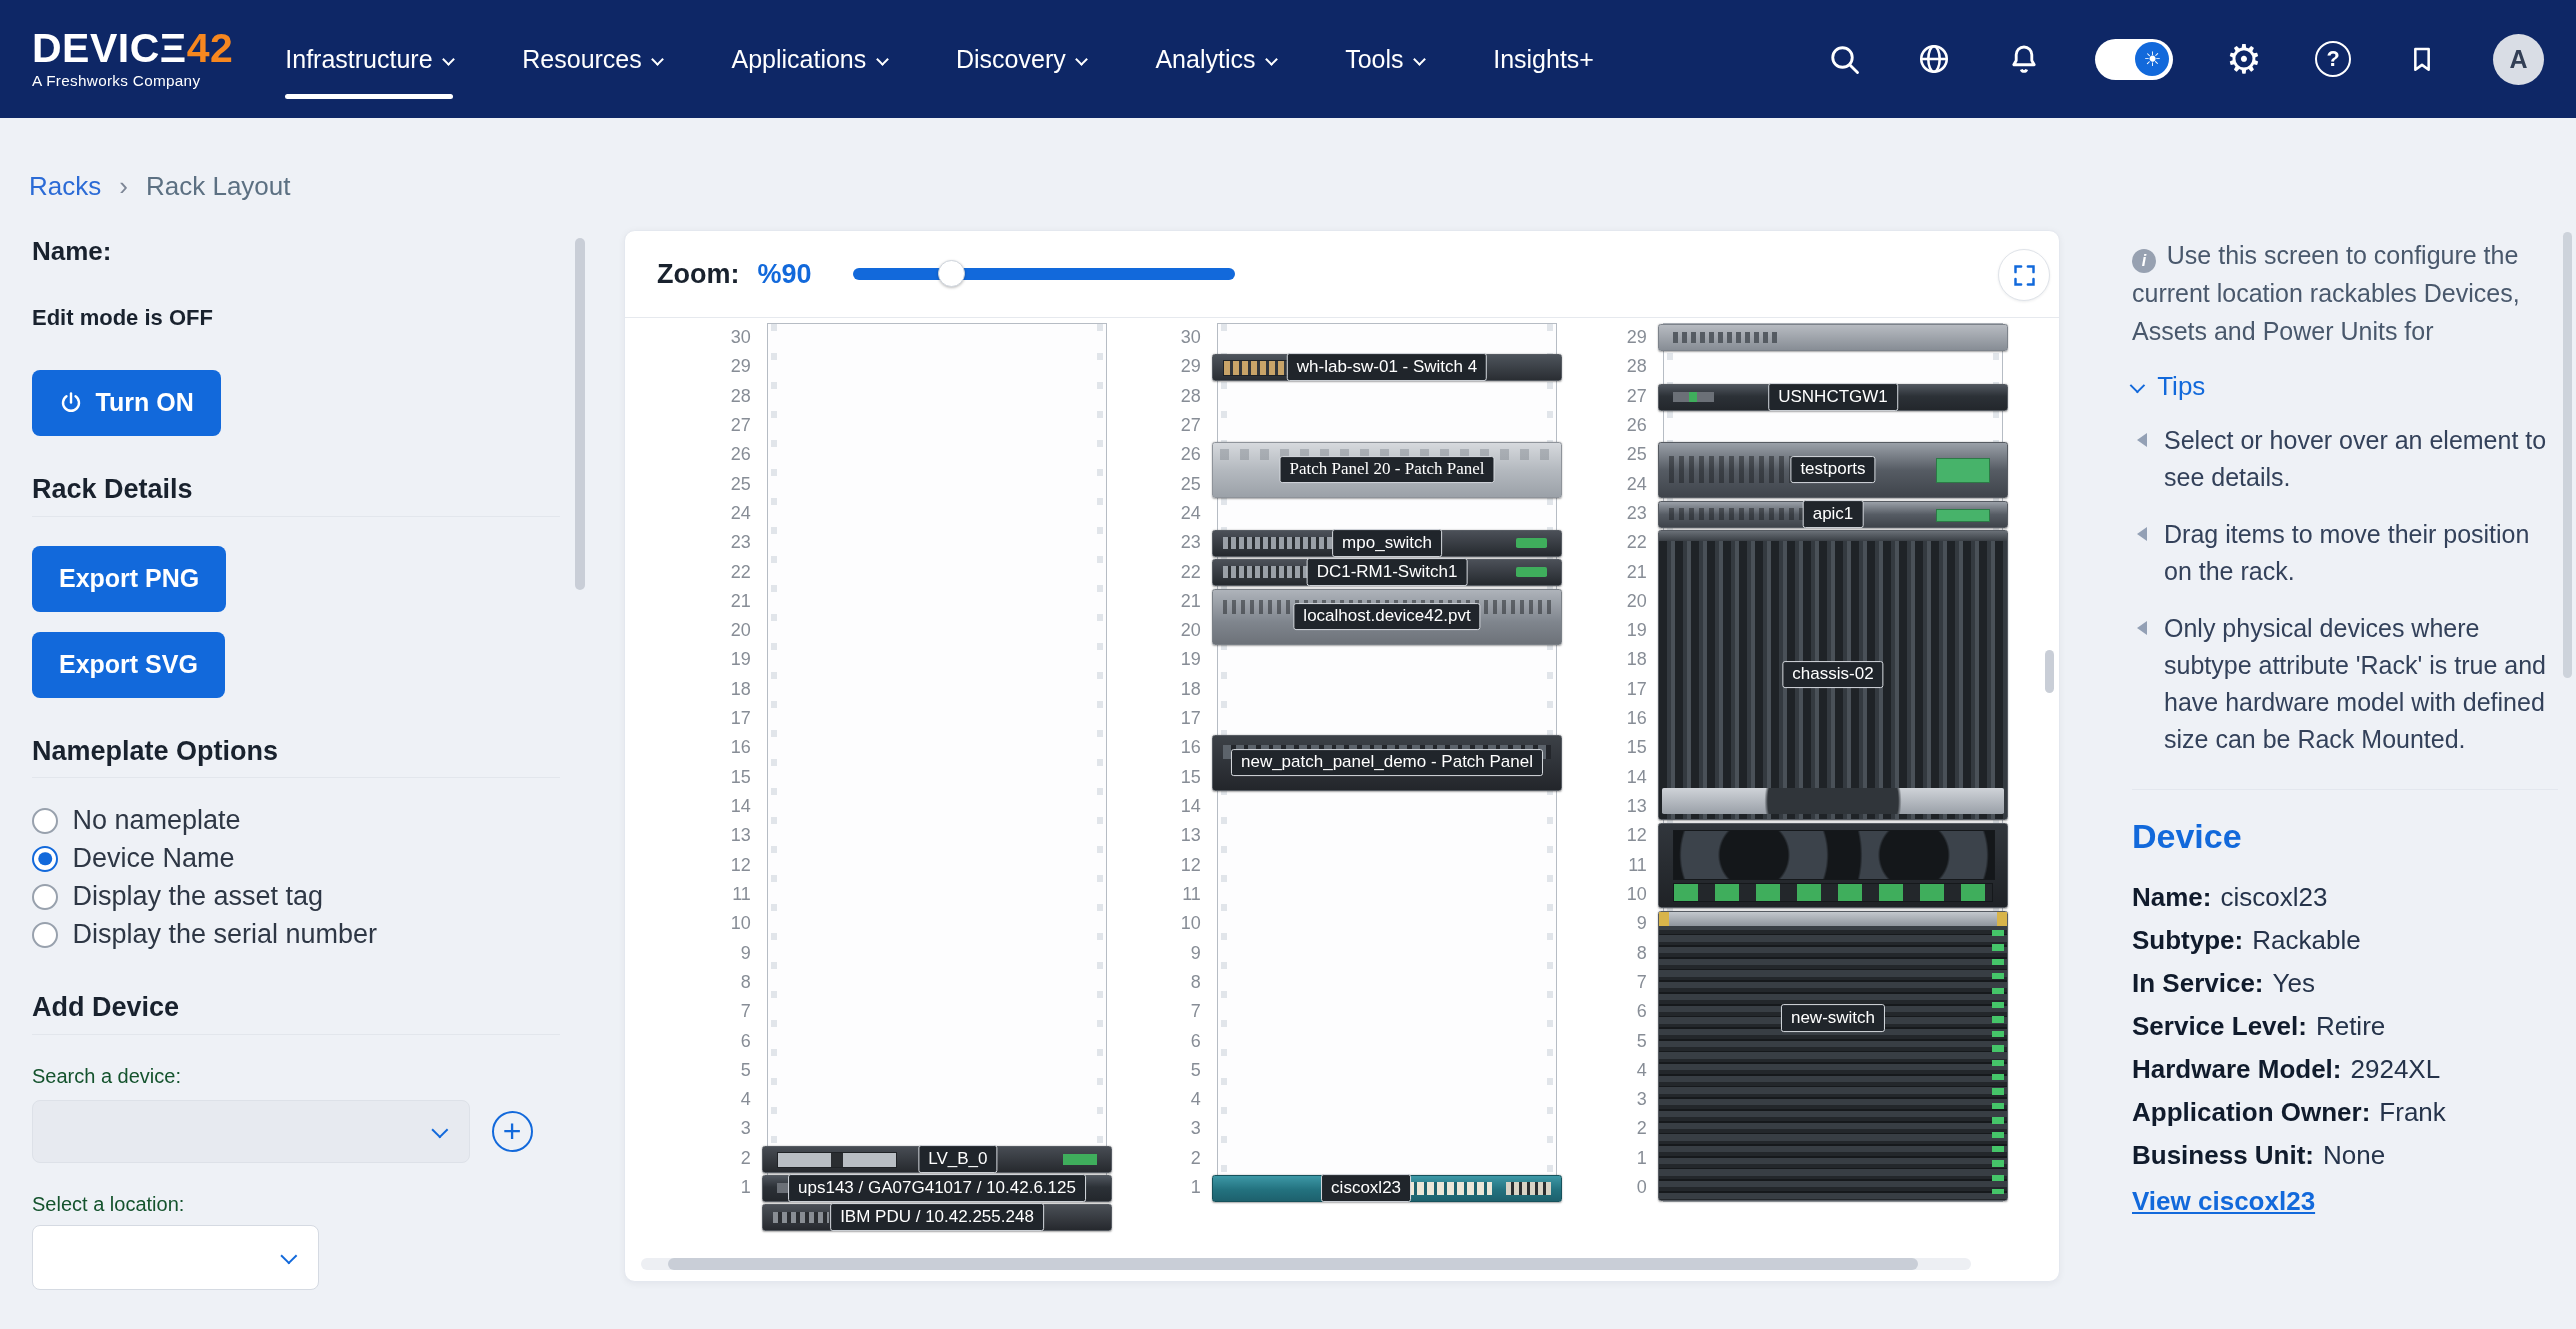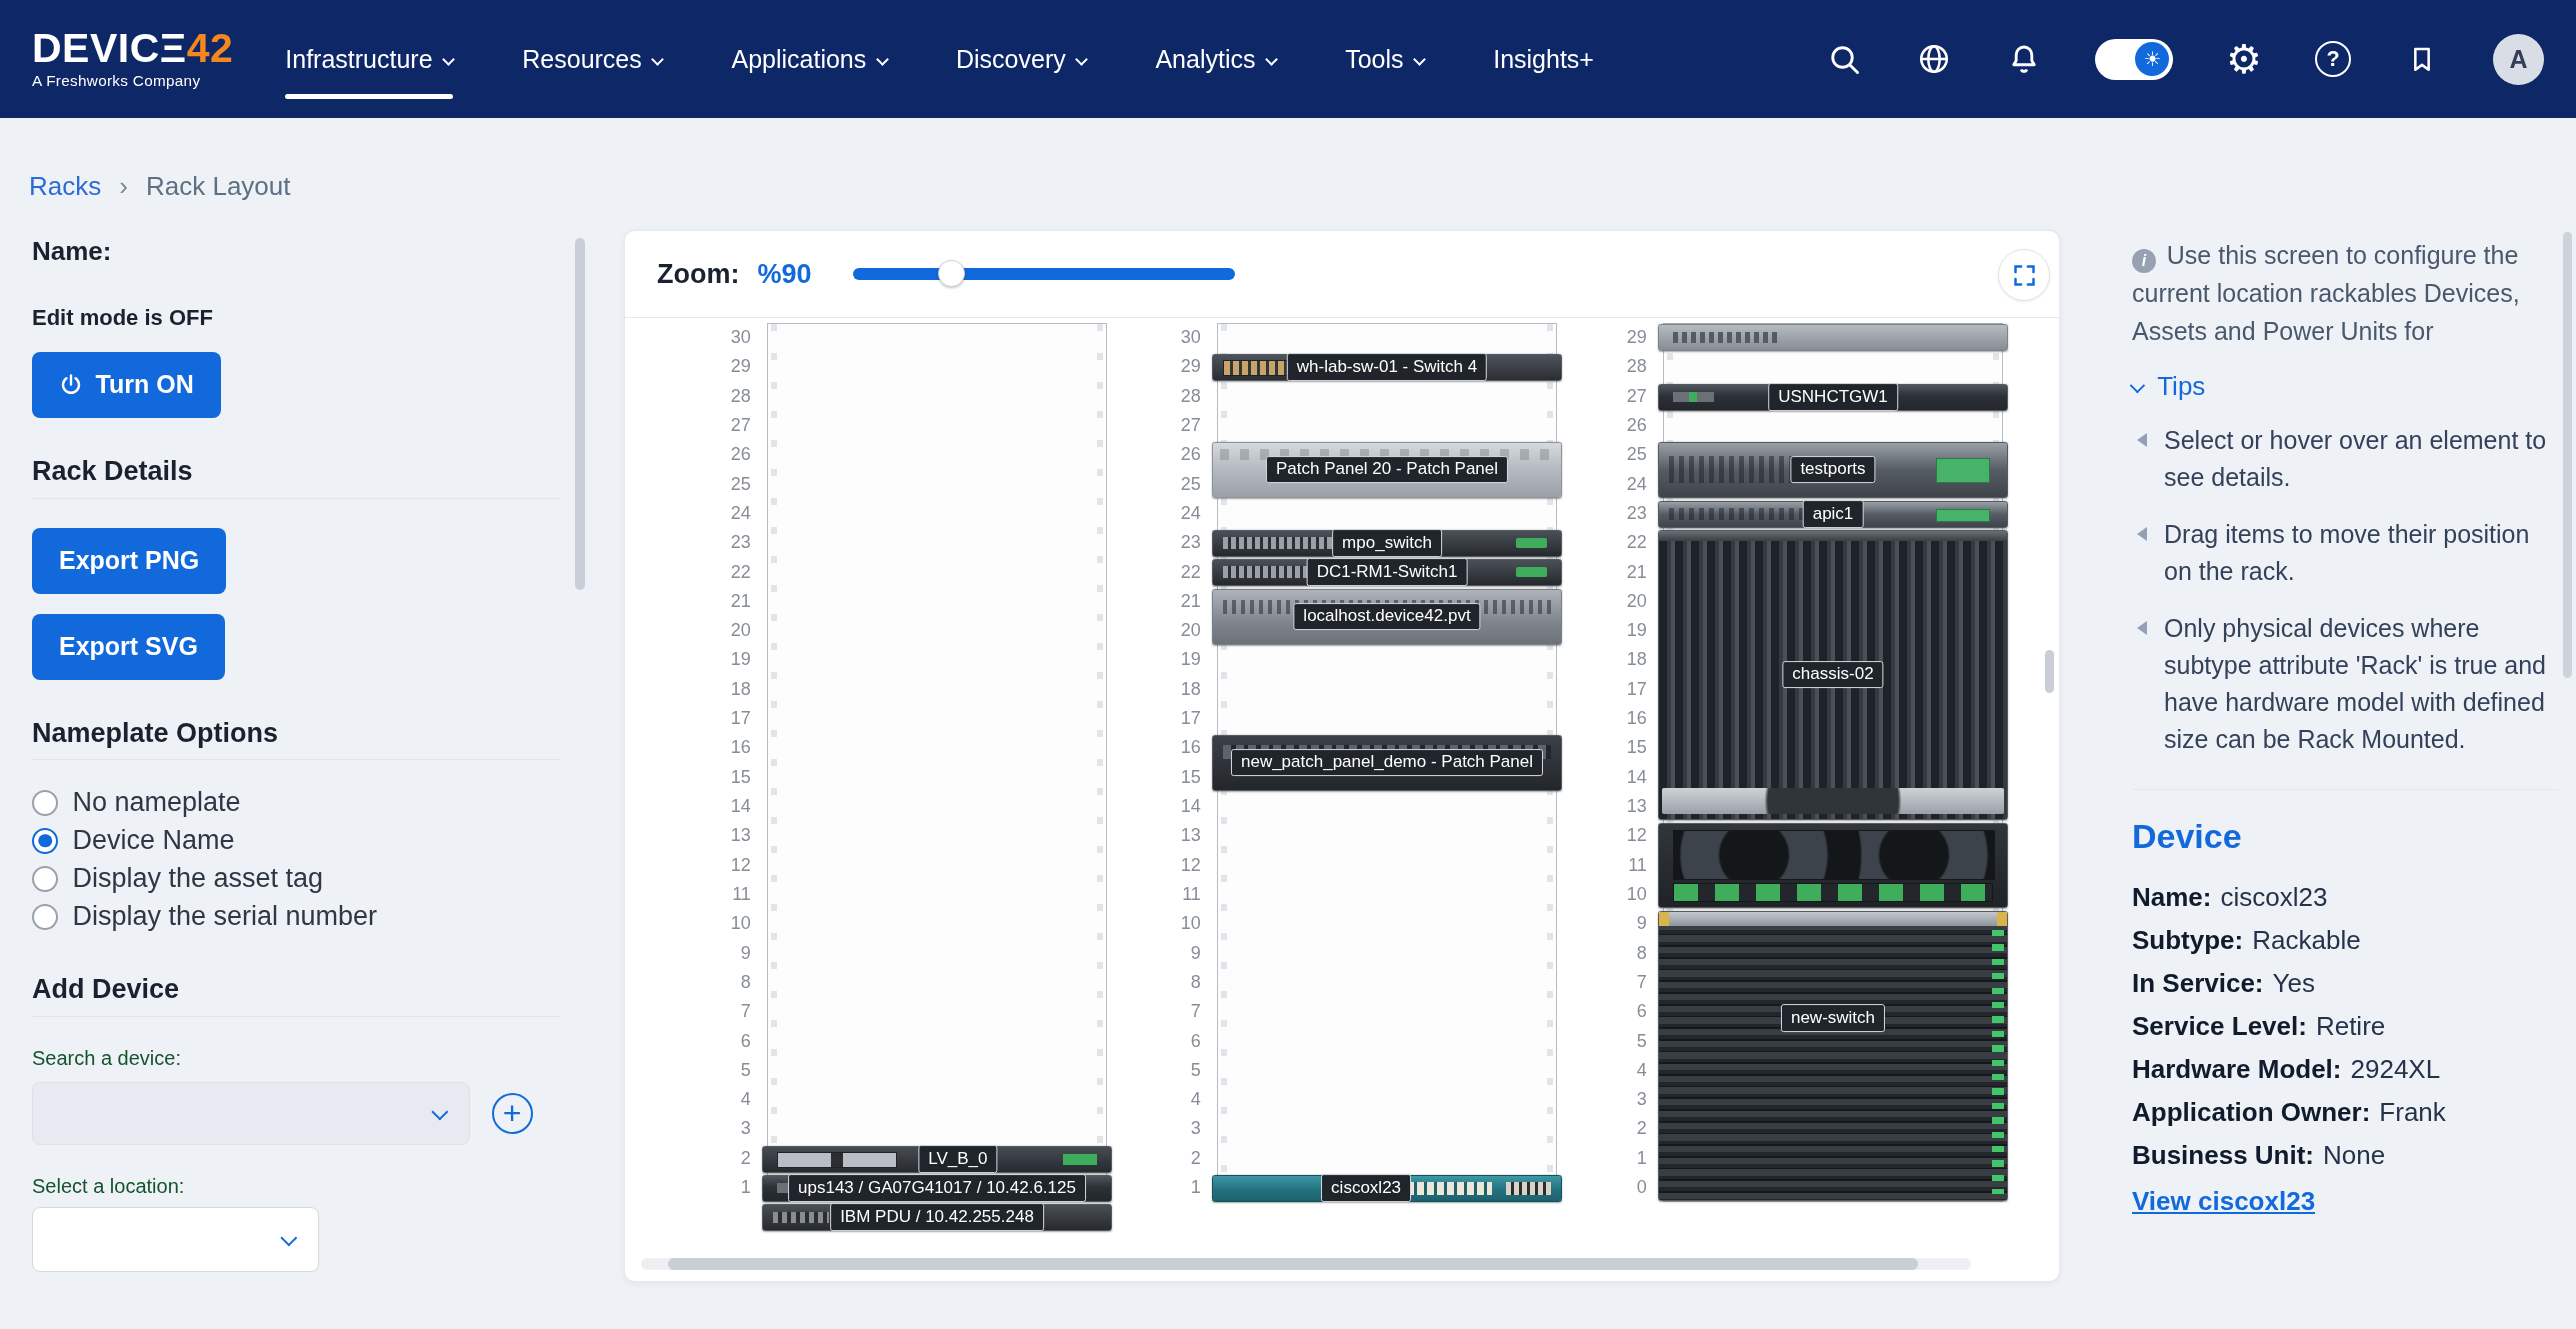--- a/index.html
+++ b/index.html
@@ -28,21 +28,21 @@
   
   .breadcrumb { position:absolute; left:29px; top:171px; font-size:26px; }
   .bc-link { color:#2b6bd6; cursor:pointer; text-decoration:none; }
   .bc-sep { color:#7d8696; margin:0 10.8px; }
   .bc-cur { color:#5c7082; }
 
   
   .sidebar { position:absolute; left:32px; top:225px; width:541px; }
   .sb-name { margin-top:10.8px; font-size:26px; font-weight:700; color:#19222e; }
   .sb-editmode { margin-top:38px; font-size:22px; font-weight:700; color:#19222e; }
-  .btn { margin-top:21px; display:inline-flex; align-items:center; gap:12.6px; height:66px; padding:0 27px; background:#1269db; color:#fff; font-size:25px; font-weight:600; border:none; border-radius:8px; cursor:pointer; font-family:inherit; }
+  .btn { margin-top:39px; display:inline-flex; align-items:center; gap:12.6px; height:66px; padding:0 27px; background:#1269db; color:#fff; font-size:25px; font-weight:600; border:none; border-radius:8px; cursor:pointer; font-family:inherit; }
   .btn.block { display:flex; width:max-content; }
   .sb-heading { margin-top:38px; font-size:27px; font-weight:700; color:#19222e; }
   .divider { margin-top:10.8px; width:528px; border-top:0.9px solid #e2e6ec; height:0.9px; }
   .btn-export { margin-top:29px; }
   .btn-export2 { margin-top:20px; }
   .radio-group { margin-top:23.5px; }
   .radio-row { display:flex; align-items:center; gap:14.4px; height:38px; cursor:pointer; }
   .radio { width:26px; height:26px; border:2.3px solid #98a1ad; border-radius:50%; position:relative; flex:0 0 auto; background:#fff; }
   .radio.sel { border-color:#1269db; }
   .radio.sel::after { content:""; position:absolute; left:50%; top:50%; width:13.5px; height:13.5px; transform:translate(-50%,-50%); background:#1269db; border-radius:50%; }
@@ -76,21 +76,21 @@
 
   .dev { position:absolute; left:-6.3px; width:calc(100% + 12.6px); border:0.9px solid #565b62; border-radius:2.7px; background:linear-gradient(180deg,#4a5057,#23272c); box-shadow:0 0.9px 1.8px rgba(0,0,0,.35); cursor:pointer; z-index:2; }
   .chip { position:absolute; left:50%; top:50%; transform:translate(-50%,-50%); background:#20252b; border:0.9px solid #d7dbe0; color:#fff; font-size:17px; line-height:1.15; padding:2.7px 9px 3.6px; border-radius:2.7px; white-space:nowrap; max-width:96%; overflow:hidden; text-overflow:ellipsis; z-index:3; }
 
   .s-server-dark { background:linear-gradient(180deg,#50565e 0%,#2c3137 45%,#23272c 100%); }
   .s-server-dark::before { content:""; position:absolute; left:4%; top:30%; width:12%; height:40%; background:linear-gradient(90deg,#6b7077 0 38%,#3fae5c 38% 58%,#6b7077 58%); }
   .s-pdu-dark { background:linear-gradient(180deg,#4a4f56,#26292e); }
   .s-pdu-dark::before { content:""; position:absolute; left:3%; top:28%; width:16%; height:44%; background:repeating-linear-gradient(90deg,#888d93 0 5.4px,#2a2d31 5.4px 9px); }
   .s-switch-ports { background:linear-gradient(180deg,#4d535b,#2a2e33); }
   .s-switch-ports::before { content:""; position:absolute; left:3%; top:22%; width:42%; height:56%; border:0.9px solid #1e2226; background:repeating-linear-gradient(90deg,#c9a468 0 6.3px,#32363b 6.3px 9px); }
-  .s-patch-silver { background:linear-gradient(180deg,#d6d9dd 0%,#b4b9bf 50%,#9ba1a8 100%); border-color:#8e939a; }
+  .s-patch-silver { background:linear-gradient(180deg,#d6d9dd 0%,#b4b9bf 50%,#9ba1a8 100%); border-color:#8e939a;font-family:Liberation Serif, serif; }
   .s-patch-silver::before { content:""; position:absolute; left:2%; right:2%; top:12%; height:20%; opacity:.5; background:repeating-linear-gradient(90deg,#868c93 0 9px, transparent 9px 20px); }
   .s-switch-dark { background:linear-gradient(180deg,#4b5058,#25292e); }
   .s-switch-dark::before { content:""; position:absolute; left:3%; top:25%; width:34%; height:50%; background:repeating-linear-gradient(90deg,#9aa0a7 0 5.4px,#2c3034 5.4px 8px); }
   .s-switch-dark::after { content:""; position:absolute; right:4%; top:30%; width:9%; height:40%; background:#3fae5c; border-radius:1.8px; }
   .s-server-silver { background:linear-gradient(180deg,#aeb3ba 0%,#7f858d 60%,#6d7279 100%); border-color:#7a8087; }
   .s-server-silver::before { content:""; position:absolute; left:3%; right:3%; top:20%; height:26%; background:repeating-linear-gradient(90deg, rgba(40,44,48,.55) 0 4.5px, transparent 4.5px 9px); }
   .s-patch-dark { background:linear-gradient(180deg,#3c4147,#23262b); }
   .s-patch-dark::before { content:""; position:absolute; left:3%; right:3%; top:18%; height:26%; background:repeating-linear-gradient(90deg,#5c636b 0 8px,#23262b 8px 12.6px); }
   .s-cisco-teal { background:linear-gradient(180deg,#3d98a6 0%,#23727f 55%,#1d616d 100%); border-color:#16525c; }
   .s-cisco-teal::before { content:""; position:absolute; right:20%; top:24%; width:30%; height:52%; background:repeating-linear-gradient(90deg,#ece7d8 0 7.2px,#1d616d 7.2px 10px); }

